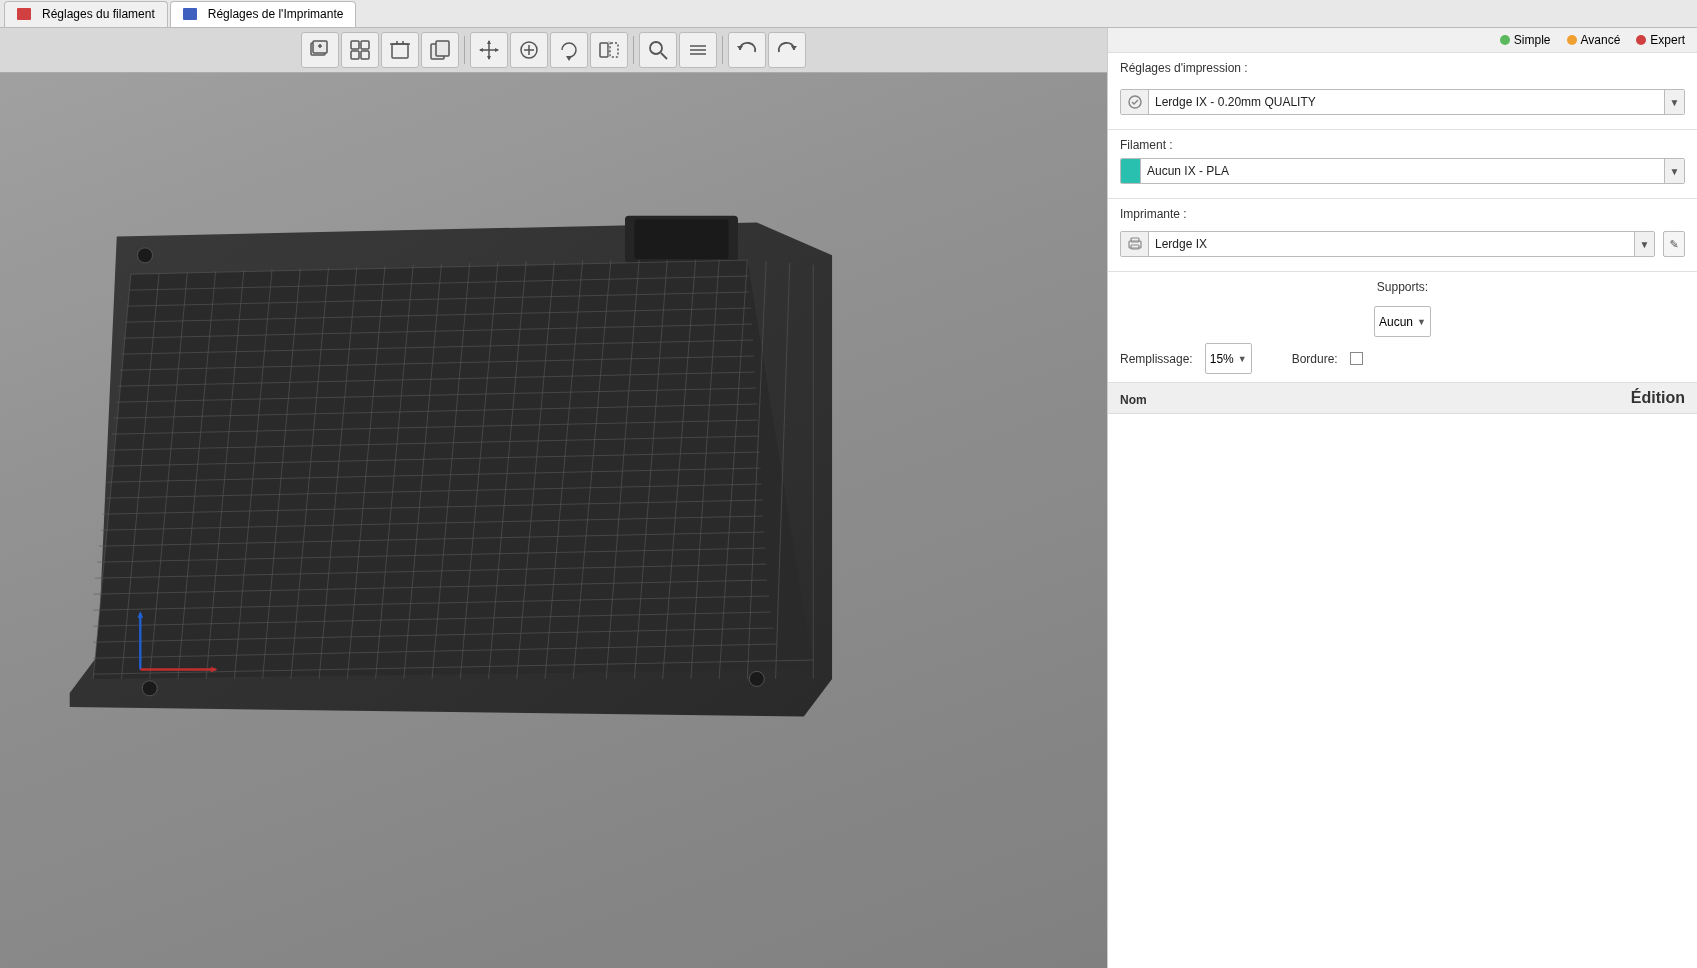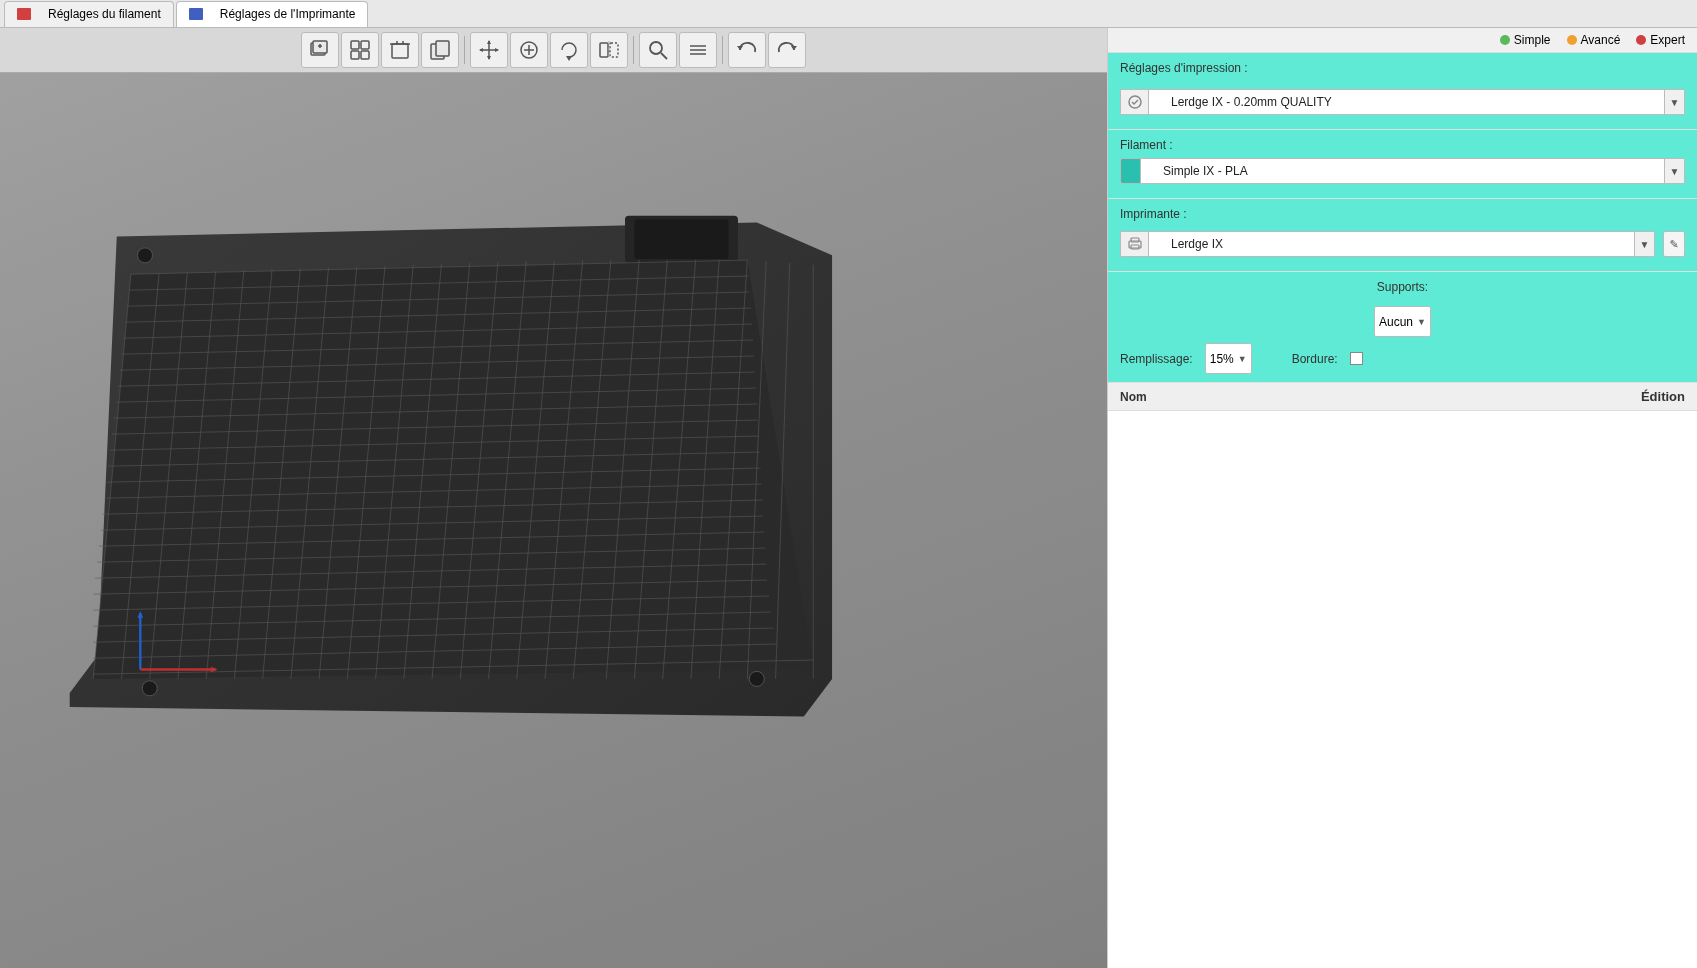--- a/index.html
+++ b/index.html
@@ -20,21 +20,21 @@
       align-items: center;
       background: #e8e8e8;
       border-bottom: 1px solid #bbb;
       height: 28px;
       padding: 0 4px;
       flex-shrink: 0;
     }
     .tab {
       display: flex;
       align-items: center;
-      gap: 17px;
+      gap: 11px;
       padding: 3px 12px;
       border: 1px solid #bbb;
       border-bottom: none;
       background: #f0f0f0;
       cursor: pointer;
       font-size: 12px;
       height: 26px;
       margin-right: 2px;
       border-radius: 4px 4px 0 0;
     }
@@ -107,21 +107,21 @@
     }
 
     .print-bed-svg {
       width: 100%;
       height: 100%;
     }
 
     
     .right-panel {
       width: 590px;
-      background: #5eead4;
+      background: #ffffff;
       border-left: 1px solid #ccc;
       display: flex;
       flex-direction: column;
       flex-shrink: 0;
       overflow-y: auto;
     }
 
     .panel-section {
       padding: 8px 12px;
       border-bottom: 1px solid #e0e0e0;
@@ -168,21 +168,21 @@
       background: #2ac0b0;
       width: 20px;
     }
 
     .panel-select-icon.printer {
       background: #f0f0f0;
     }
 
     .panel-select-text {
       flex: 1;
-      padding: 0 22px;
+      padding: 0 6px;
       font-size: 12px;
       color: #222;
       white-space: nowrap;
       overflow: hidden;
       text-overflow: ellipsis;
     }
 
     .panel-select-arrow {
       width: 20px;
       height: 26px;
@@ -248,21 +248,21 @@
 
     .object-col-name {
       flex: 1;
       font-size: 12px;
       color: #333;
       font-weight: 600;
     }
 
     .object-col-edition {
       width: 120px;
-      font-size: 13px;
+      font-size: 16px;
       color: #333;
       font-weight: 600;
       text-align: right;
     }
 
     .object-table-body {
       flex: 1;
       background: white;
     }
 
@@ -545,21 +545,21 @@
       </div>
     </div>
 
     <div class="panel-section">
       <div class="panel-row" style="margin-bottom:2px;">
         <span class="panel-label">Filament :</span>
       </div>
       <div class="panel-row">
         <div class="panel-select-wrapper">
           <div class="panel-select-icon filament"></div>
-          <span class="panel-select-text">Simple IX - PLA</span>
+          <span class="panel-select-text">Aucun IX - PLA</span>
           <div class="panel-select-arrow">▼</div>
         </div>
       </div>
     </div>
 
     <div class="panel-section">
       <div class="panel-row" style="margin-bottom:6px;">
         <span class="panel-label">Imprimante :</span>
       </div>
       <div class="panel-row">

